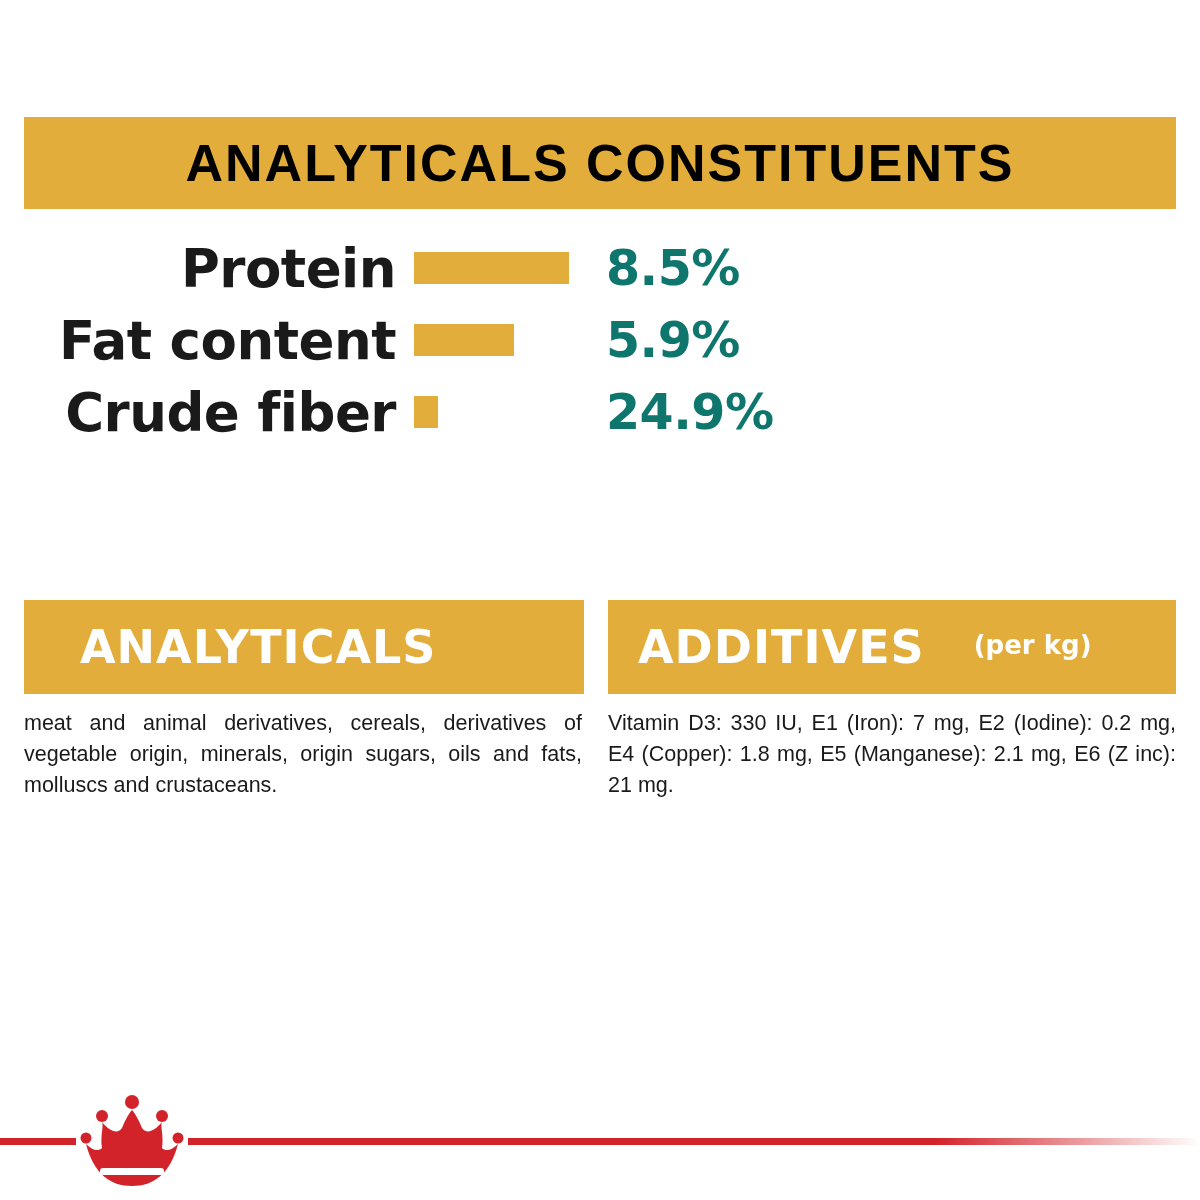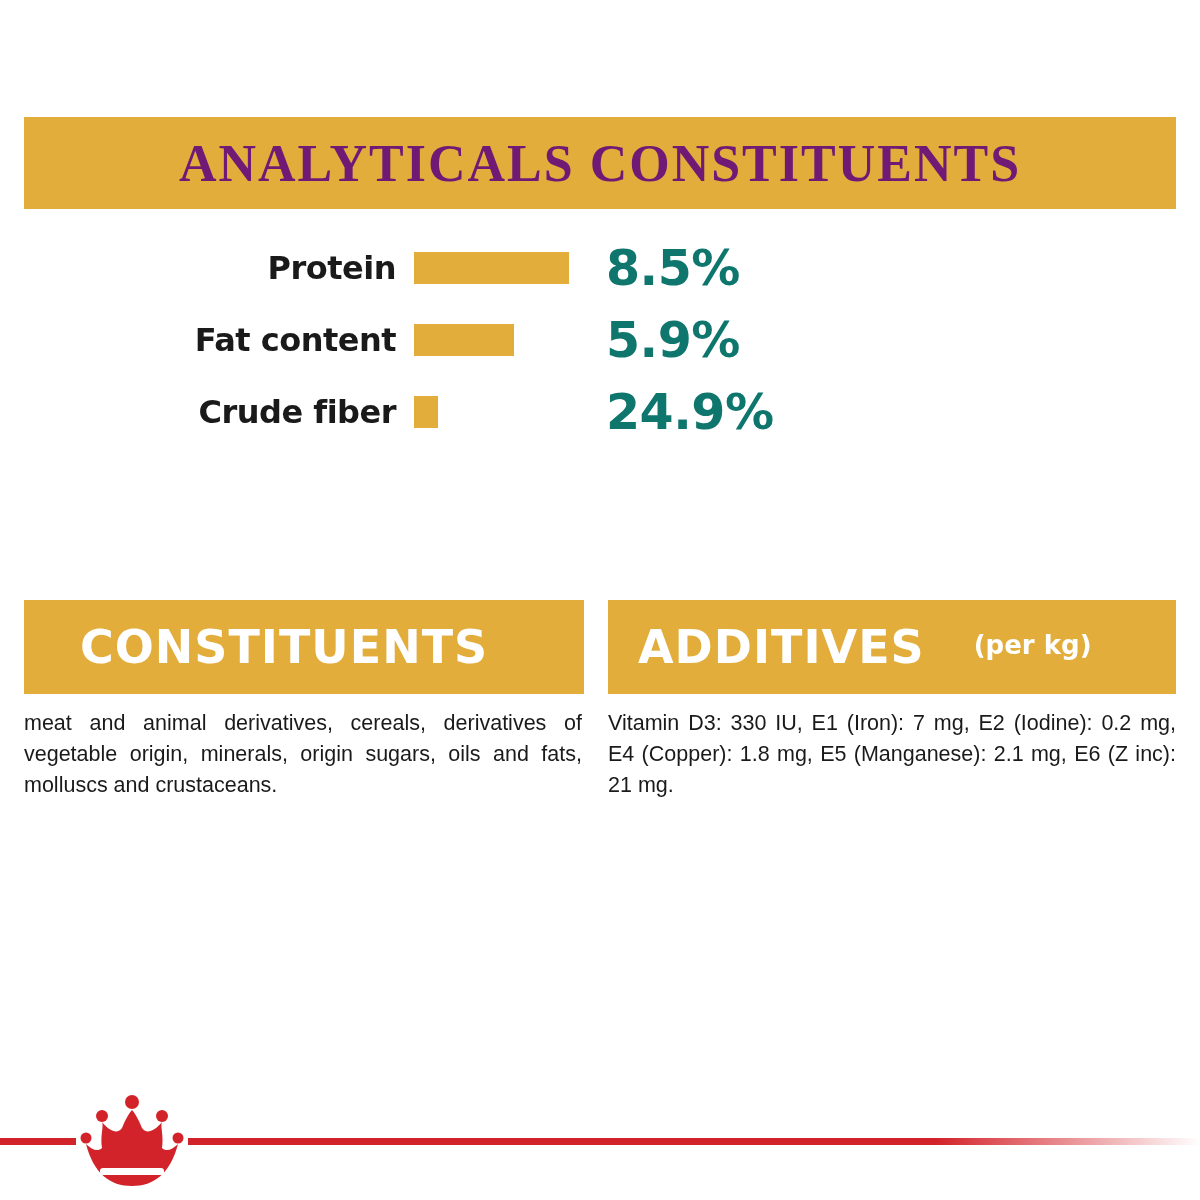--- a/index.html
+++ b/index.html
@@ -22,24 +22,24 @@
 
   
   .band {
     position: absolute;
     background: #e3ad3c;
     display: flex;
     align-items: center;
     justify-content: center;
   }
   .band-title {
-    color: #701a75;
+    color: #000000;
     font-weight: bold;
     letter-spacing: 1.5px;
-    font-family: Liberation Serif, serif;
+    font-family: Liberation Sans, sans-serif;
   }
 
   #analyticals-band {
     left: 24px;
     top: 117px;
     width: 1152px;
     height: 92px;
   }
   #analyticals-band .band-title {
     font-size: 52px;
@@ -54,21 +54,21 @@
     width: 1000px;
   }
   .const-row {
     display: flex;
     align-items: center;
     height: 72px;
   }
   .const-label {
     width: 390px;
     text-align: right;
-    font-size: 32px;
+    font-size: 53px;
     font-weight: bold;
     color: #1a1a1a;
     font-family: "DejaVu Sans", sans-serif;
     letter-spacing: -0.5px;
     padding-right: 18px;
     box-sizing: border-box;
   }
   .const-bar-wrap {
     width: 178px;
     display: flex;
@@ -199,21 +199,21 @@
       <div class="const-bar-wrap">
         <div class="const-bar" style="width:24px"></div>
       </div>
       <div class="const-value">24.9%</div>
     </div>
 
   </div>
 
   <div id="composition-panel">
     <div class="panel-head">
-      <span class="head-main">CONSTITUENTS</span>
+      <span class="head-main">ANALYTICALS</span>
     </div>
     <div class="panel-body">meat and animal derivatives, cereals, derivatives of vegetable origin, minerals, origin sugars, oils and fats, molluscs and crustaceans.</div>
   </div>
 
   <div id="additives-panel">
     <div class="panel-head">
       <span class="head-main">ADDITIVES</span>
       <span class="head-sub">(per kg)</span>
     </div>
     <div class="panel-body">Vitamin D3: 330 IU, E1 (Iron): 7 mg, E2 (Iodine): 0.2 mg, E4 (Copper): 1.8 mg, E5 (Manganese): 2.1 mg, E6 (Z inc): 21 mg.</div>

